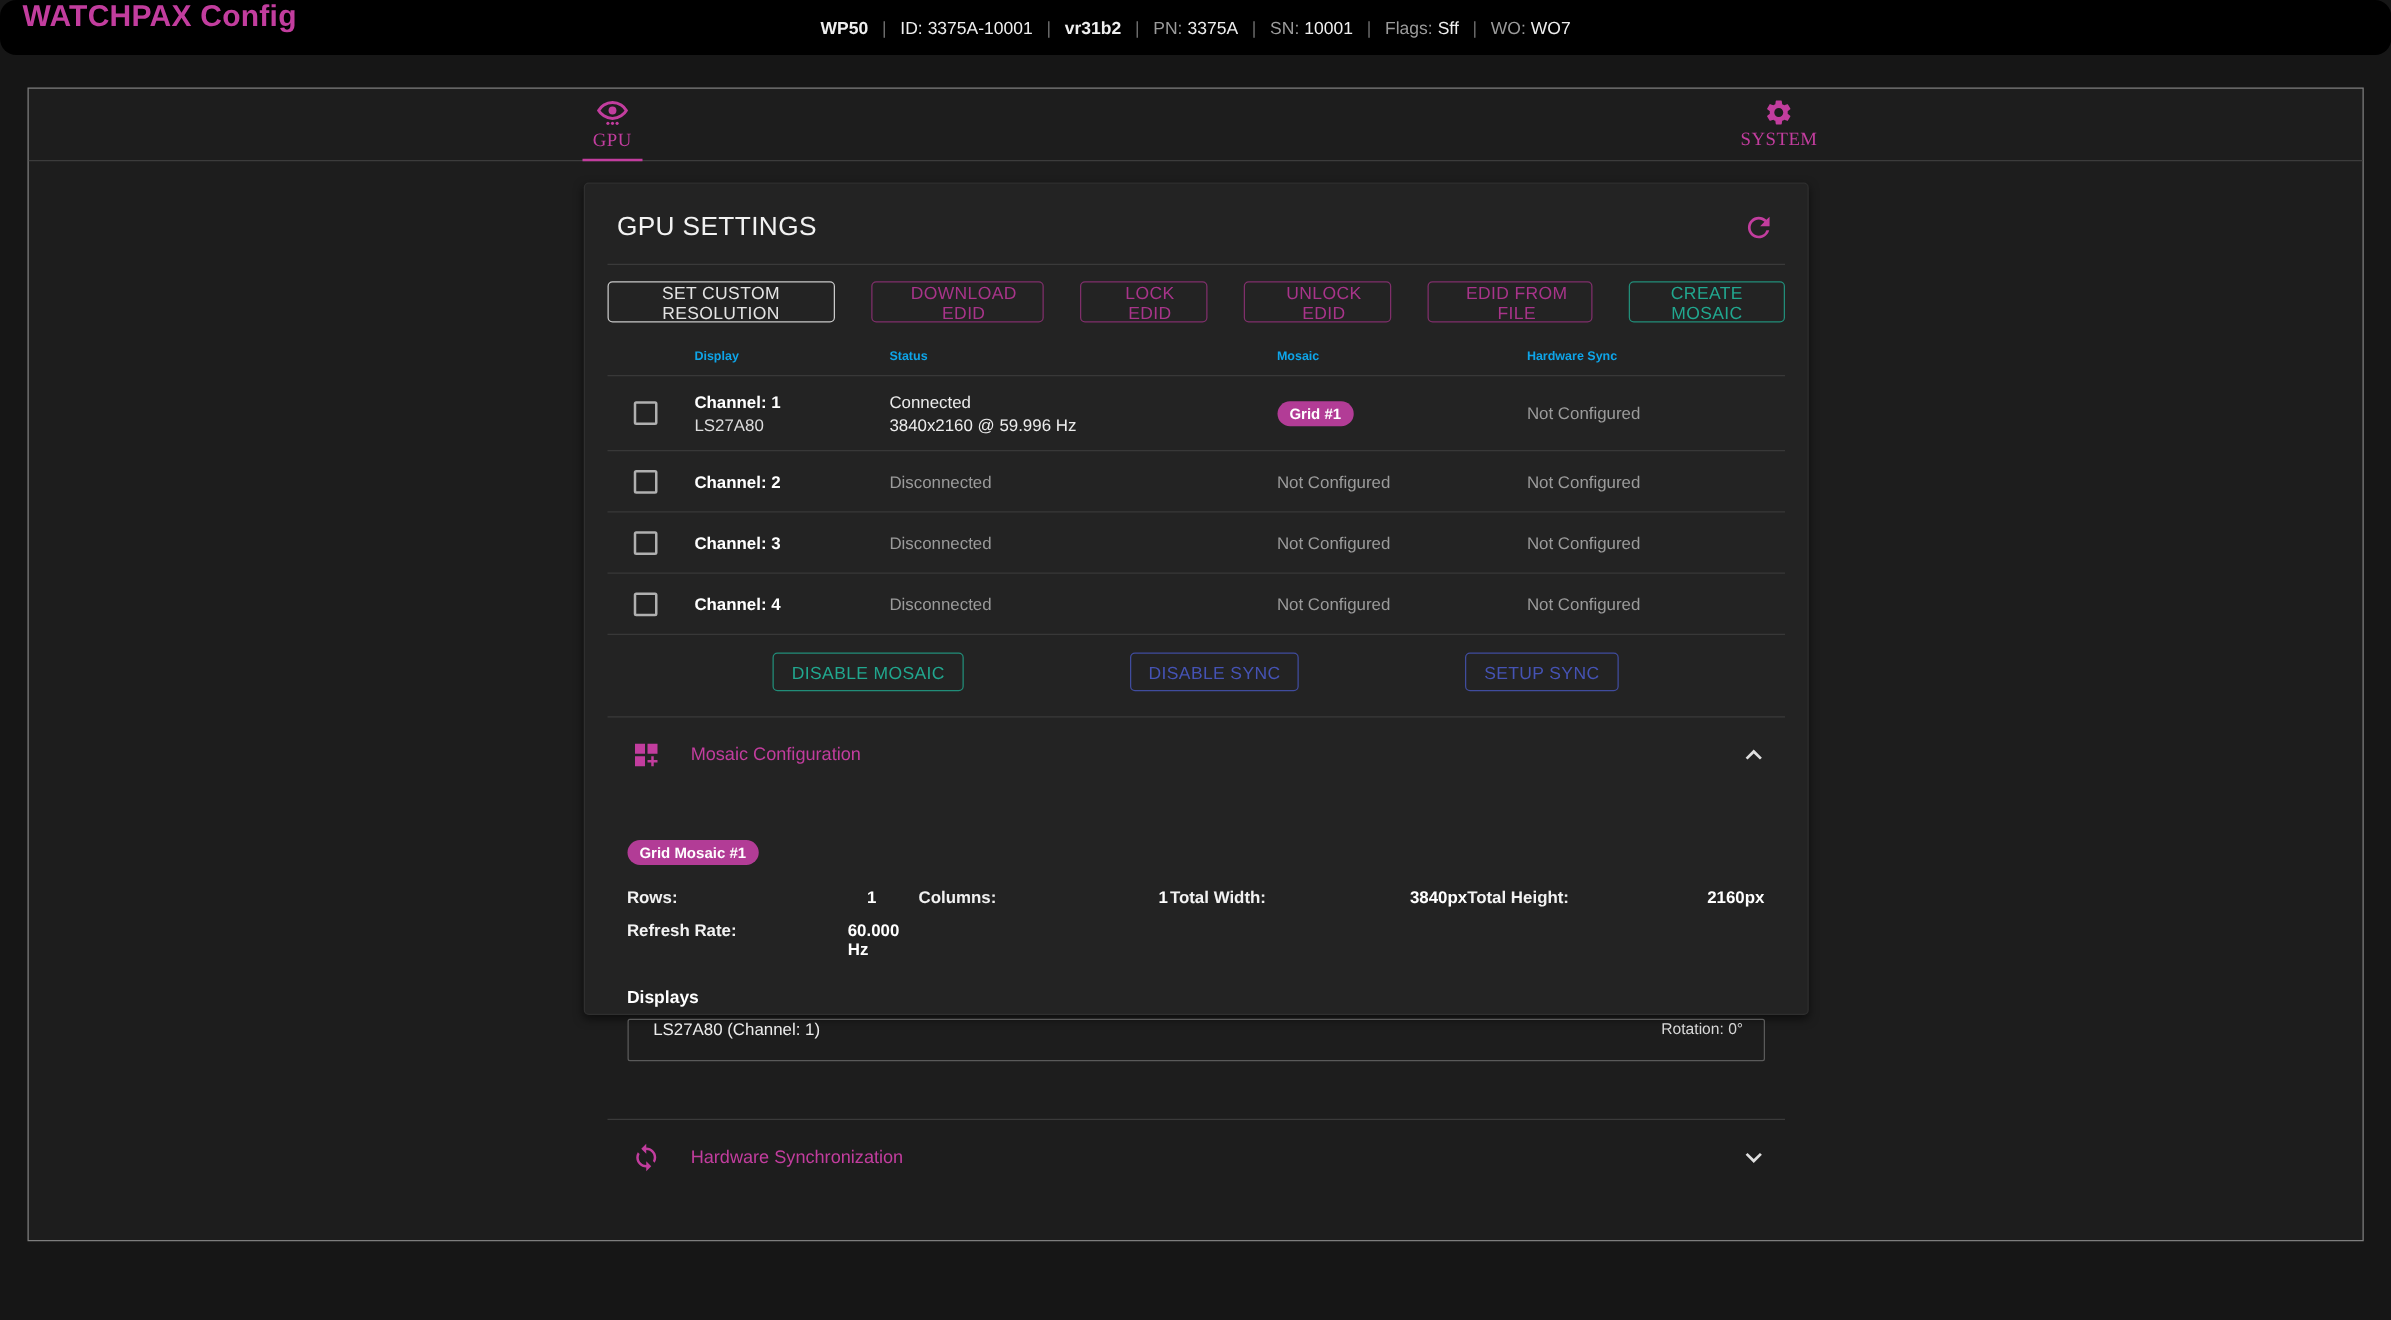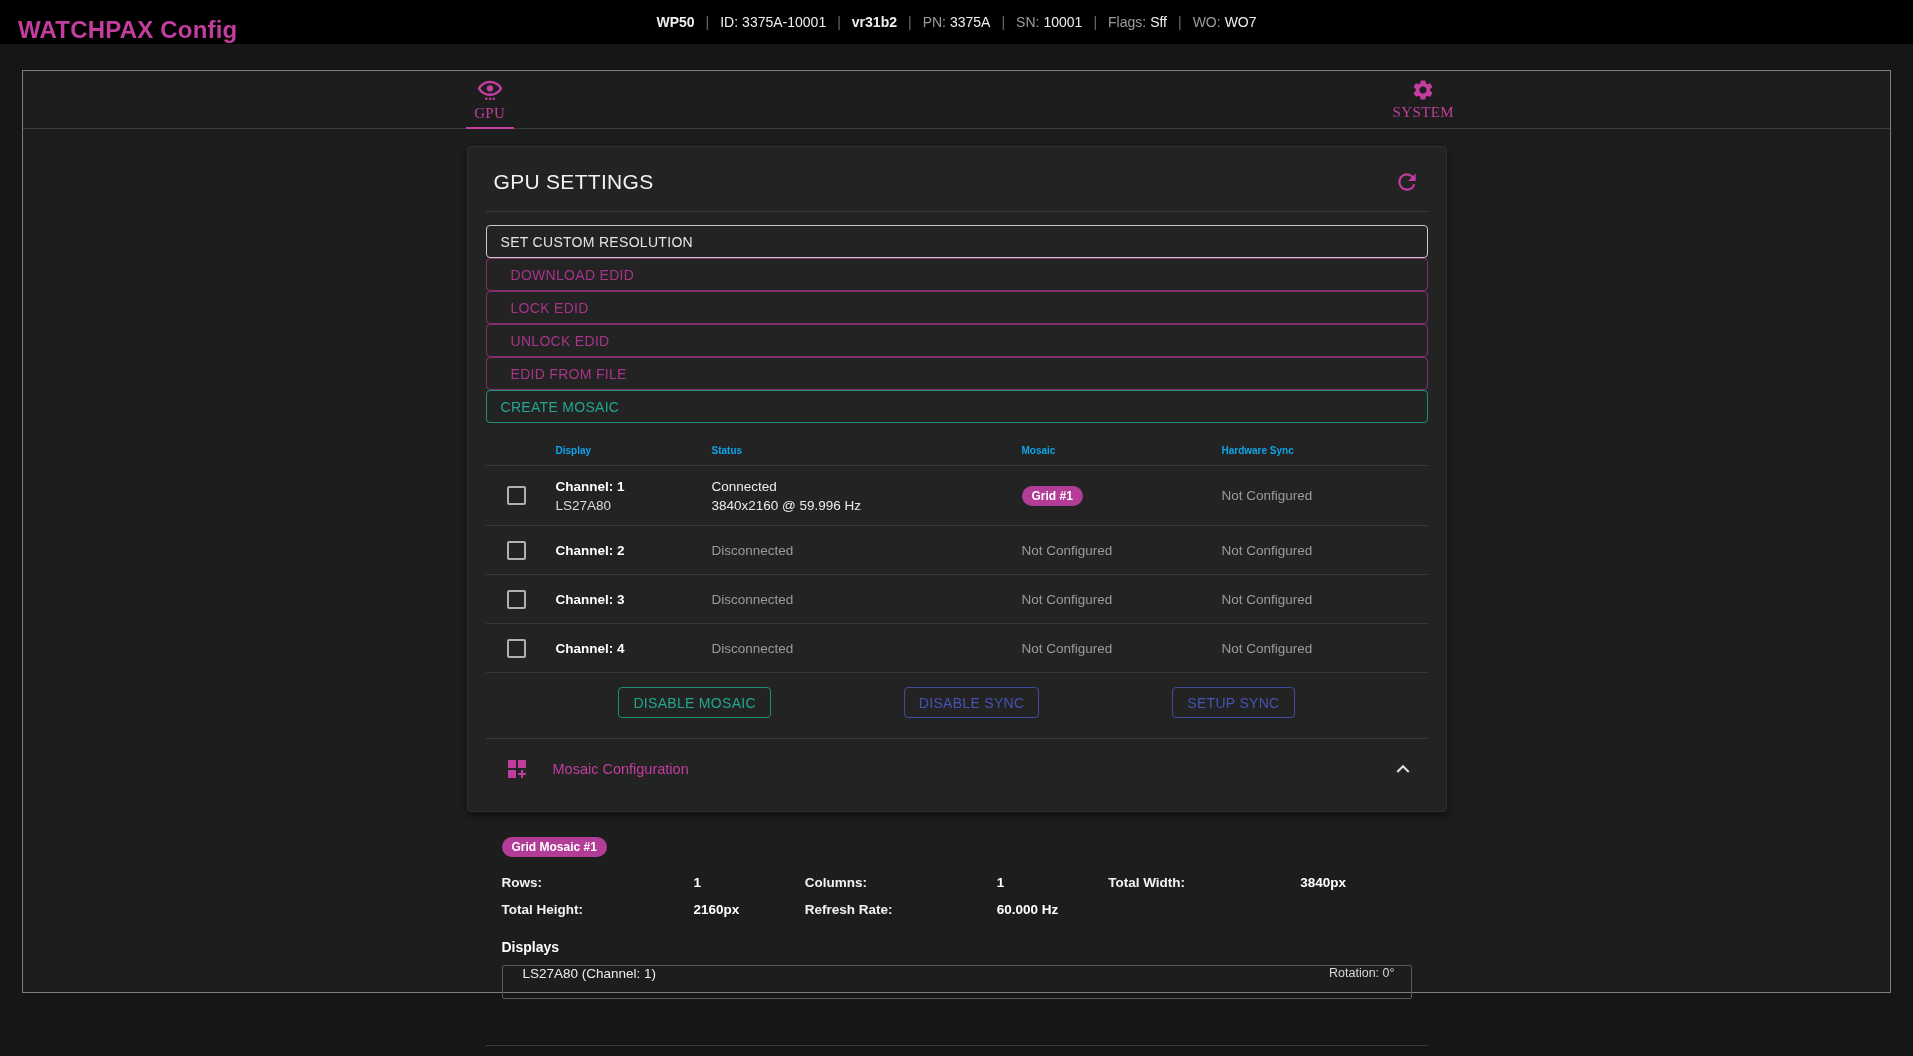--- a/index.html
+++ b/index.html
@@ -7,21 +7,21 @@
     --badge-bg:#b23c96; --muted:#9b9b9b;
   }
   *{box-sizing:border-box;}
   html,body{margin:0;padding:0;}
   body{
     width:1913px;height:1056px;overflow:hidden;
     background:#161616;color:#e8e8e8;
     font-family:"Liberation Sans",sans-serif;
   }
   
-  .appbar{height:44px;background:#000;display:flex;align-items:flex-end;position:relative;padding:0 18px;}
+  .appbar{height:44px;background:#000;display:flex;align-items:flex-start;position:relative;padding:0 18px;border-radius:13px;}
   .app-title{font-size:24px;font-weight:bold;color:var(--accent);letter-spacing:.2px;}
   .device-info{position:absolute;left:50%;top:50%;transform:translate(-50%,-50%);
     display:flex;align-items:center;gap:11px;font-size:14px;color:#efefef;white-space:nowrap;}
   .device-info .sep{color:#6d6d6d;}
   .device-info .lbl{color:var(--muted);}
   .device-info .b{font-weight:bold;}
   .pair{display:flex;gap:4px;align-items:baseline;}
   
   .container{margin:26px 22px 0;height:923px;background:#1d1d1d;border:1px solid #7e7e7e;}
   
@@ -33,21 +33,21 @@
   .tab.active::after{content:"";position:absolute;bottom:-1px;left:50%;transform:translateX(-50%);
     width:48px;height:2px;background:var(--accent);}
   
   .panel{width:980px;height:666px;margin:17px auto 0;background:#232323;border:1px solid #2f2f2f;
     border-radius:4px;box-shadow:0 3px 8px rgba(0,0,0,.55);}
   .panel-header{display:flex;justify-content:space-between;align-items:center;padding:22px 26px 16px 26px;}
   .panel-title{font-size:21px;font-weight:400;color:#f2f2f2;letter-spacing:.3px;margin:0;}
   .icon-btn{color:var(--accent);cursor:pointer;display:flex;}
   
   .table-card{margin:0 18px;border-top:1px solid #3a3a3a;border-bottom:1px solid #3a3a3a;}
-  .toolbar{display:flex;justify-content:center;padding:13px 0 12px;flex-direction:column;}
+  .toolbar{display:flex;justify-content:center;gap:29px;padding:13px 0 12px;}
   .btn{background:transparent;border:1px solid;border-radius:4px;height:33px;padding:0 14px;
     font-family:inherit;font-size:14px;font-weight:500;letter-spacing:.3px;display:flex;align-items:center;cursor:pointer;}
   .btn-neutral{color:#e4e4e4;border-color:#c9c9c9;}
   .btn-magenta{color:var(--accent-dim);border-color:rgba(168,52,138,.7);padding-left:24px;}
   .btn-teal{color:var(--teal);border-color:rgba(33,167,143,.8);}
   .btn-indigo{color:var(--indigo);border-color:rgba(69,83,180,.85);}
   .grid-row{display:grid;grid-template-columns:62px 156px 310px 200px 1fr;align-items:center;}
   .grid-row > div{padding-left:8px;}
   .thead{height:30px;font-size:10px;font-weight:bold;color:#0ea5e9;}
   .trow{border-top:1px solid #383838;min-height:49px;font-size:13.5px;}
@@ -62,21 +62,21 @@
   .badge{display:inline-block;background:var(--badge-bg);color:#fff;font-size:12px;font-weight:bold;
     padding:3px 10px;border-radius:10px;}
   .actions{display:flex;justify-content:space-evenly;padding:14px 0 20px;}
   .actions .btn{height:31px;}
   
   .acc-header{display:flex;align-items:center;height:60px;padding:0 30px 0 37px;cursor:pointer;}
   .acc-icon{color:var(--accent);display:flex;}
   .acc-title{margin-left:24px;font-size:14.5px;color:var(--accent);}
   .chevron{margin-left:auto;color:#dfdfdf;display:flex;cursor:pointer;}
   .acc-body{padding:38px 34px 4px;}
-  .fields{display:grid;grid-template-columns:1fr 1fr 1fr;row-gap:12px;margin-top:18px;}
+  .fields{display:grid;grid-template-columns:1fr 1fr 1fr 1fr;row-gap:12px;margin-top:18px;}
   .field{display:flex;font-size:13.5px;}
   .field-label{width:192px;font-weight:bold;color:#f2f2f2;}
   .field-value{font-weight:bold;color:#fff;}
   .displays-heading{margin-top:22px;font-size:14px;font-weight:bold;color:#fff;}
   .display-row{margin-top:10px;height:34px;border:1px solid #5a5a5a;border-radius:2px;
     display:flex;justify-content:space-between;padding:0 16px 0 20px;cursor:pointer;}
   .display-name{font-size:13.5px;color:#ececec;}
   .rotation{font-size:12.5px;color:#d8d8d8;}
   .hw-divider{margin:42px 18px 0;border-top:1px solid #3a3a3a;}
 </style>

